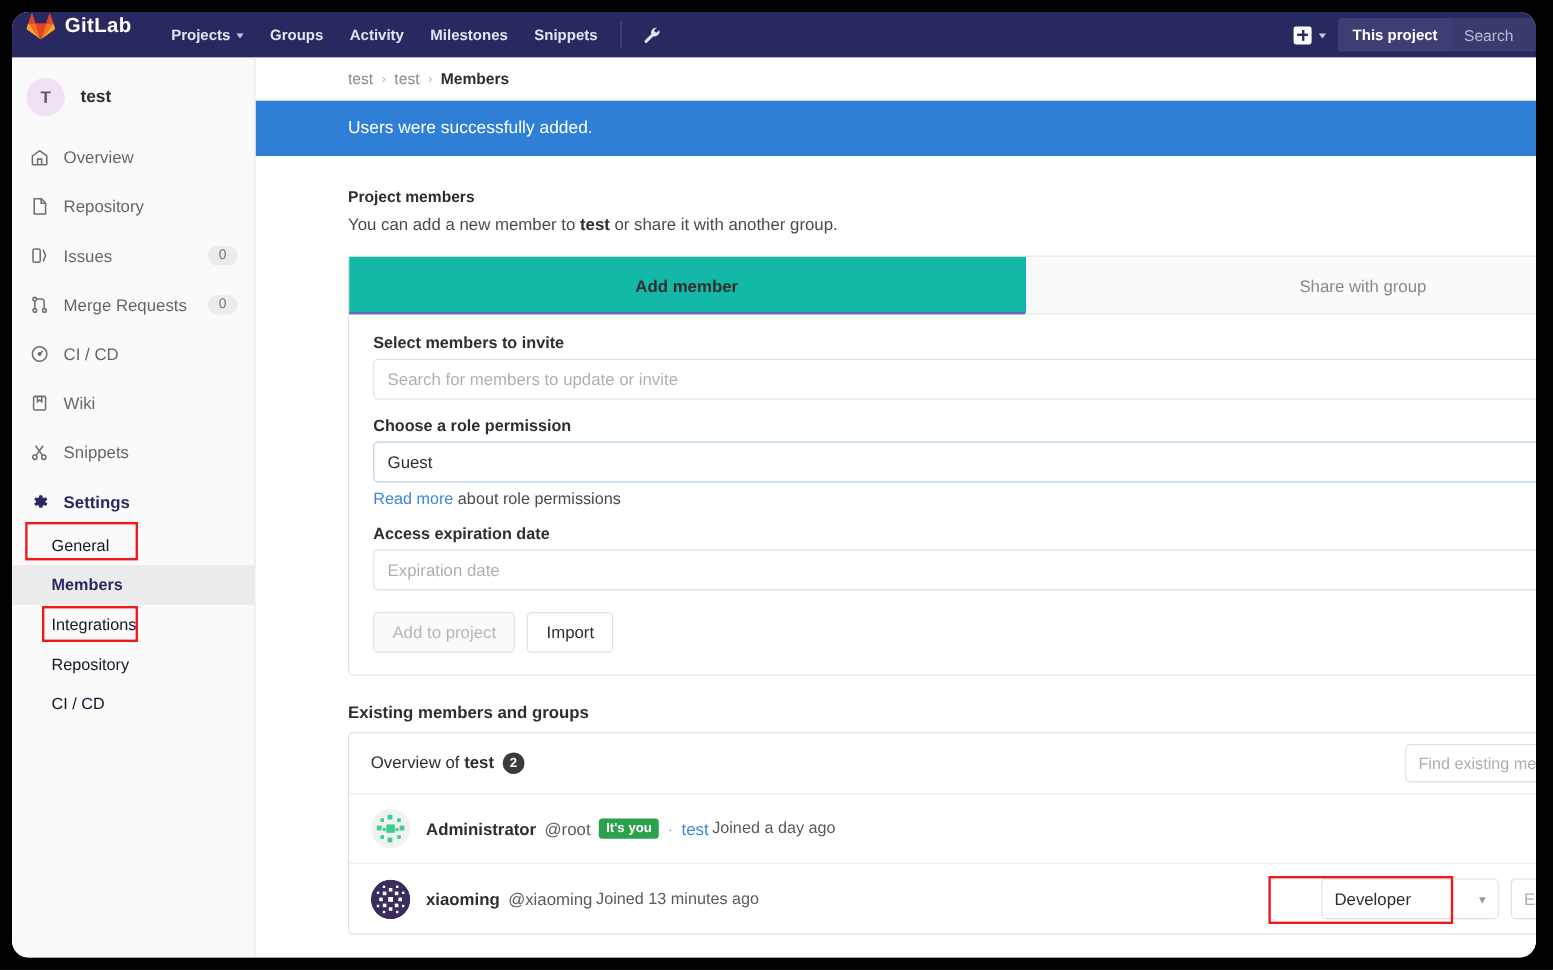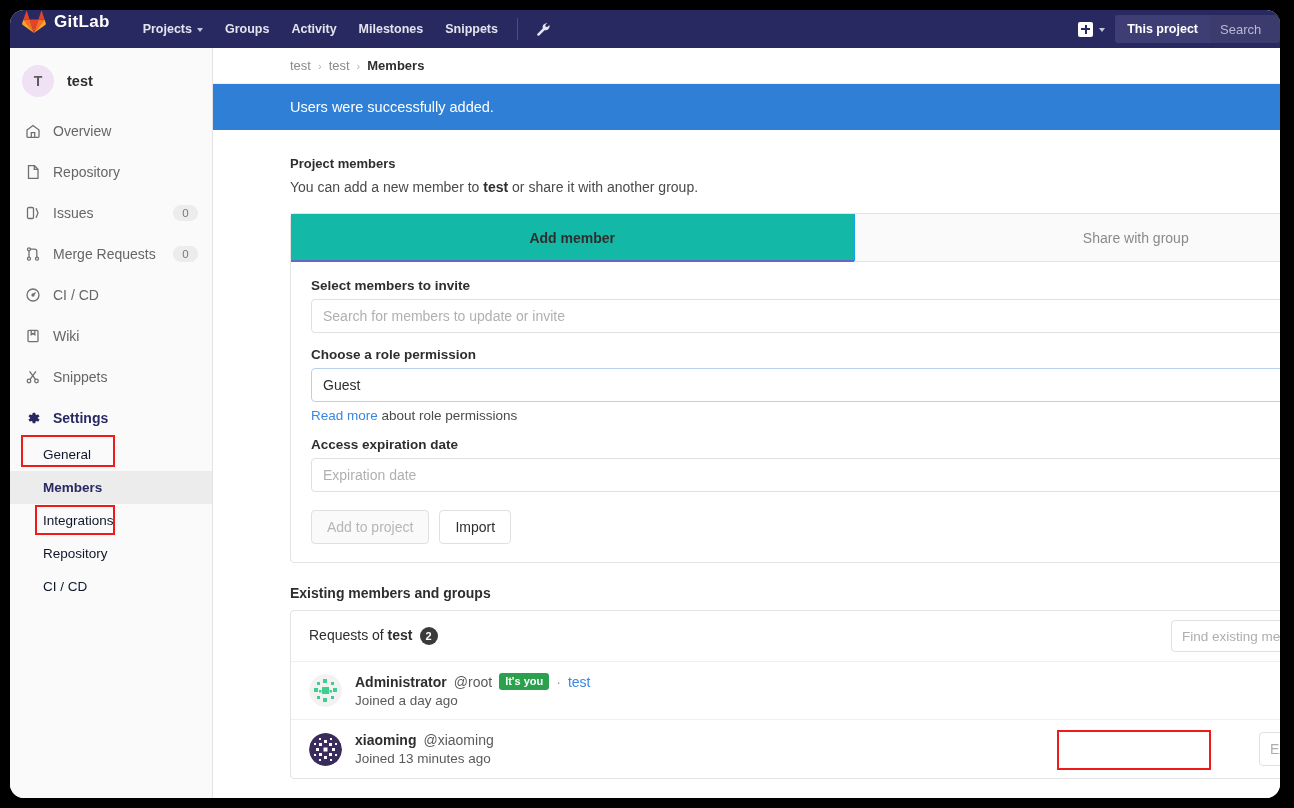--- a/index.html
+++ b/index.html
@@ -250,21 +250,21 @@
   .member-row {
     display: flex; align-items: center; min-height: 58px;
     padding: 9px 18px; border-bottom: 1px solid #f0f0f0;
     position: relative;
   }
   .member-row:last-child { border-bottom: none; }
   .m-avatar {
     width: 33px; height: 33px; border-radius: 50%;
     margin-right: 13px; flex-shrink: 0; overflow: hidden;
   }
-  .m-info { display: flex; flex-direction: column; gap: 3px; }
+  .m-info { display: flex; gap: 3px; }
   .m-line1 {
     display: flex; align-items: center; gap: 7px;
     font-size: 14px; color: #2e2e2e; flex-wrap: nowrap;
   }
   .m-name { font-weight: bold; }
   .m-handle { color: #5a5a5a; }
   .badge-you {
     background: #2ba14e; color: #fff; font-size: 11px; font-weight: bold;
     border-radius: 3px; padding: 2px 6px; line-height: 1.2;
   }
@@ -488,21 +488,21 @@
                 <div class="btn">Import</div>
               </div>
             </div>
           </div>
 
           <div class="sect-title">Existing members and groups</div>
 
           <div class="members-card">
             <div class="members-head">
               <div class="mh-text">
-                <span>Requests of </span><b>test</b><span class="badge-count">2</span>
+                <span>Overview of </span><b>test</b><span class="badge-count">2</span>
               </div>
               <div class="find-input">
                 <span class="fi-text">Find existing members by name</span>
 
               </div>
             </div>
 
             <div class="member-row">
               <div class="m-avatar">
                 <svg width="33" height="33" viewBox="0 0 33 33">
@@ -560,20 +560,24 @@
                 </svg>
               </div>
               <div class="m-info">
                 <div class="m-line1">
                   <span class="m-name">xiaoming</span>
                   <span class="m-handle">@xiaoming</span>
                 </div>
                 <div class="m-line2">Joined 13 minutes ago</div>
               </div>
               <div class="row-controls">
+                <div class="role-select">
+                  <span>Developer</span>
+                  <span class="rs-caret">▾</span>
+                </div>
                 <div class="expir-input">Expiration date</div>
               </div>
               <div class="redbox" style="left:766px; top:10px; width:154px; height:40px;"></div>
             </div>
 
           </div>
         </div>
       </div>
     </div>
   </div>

